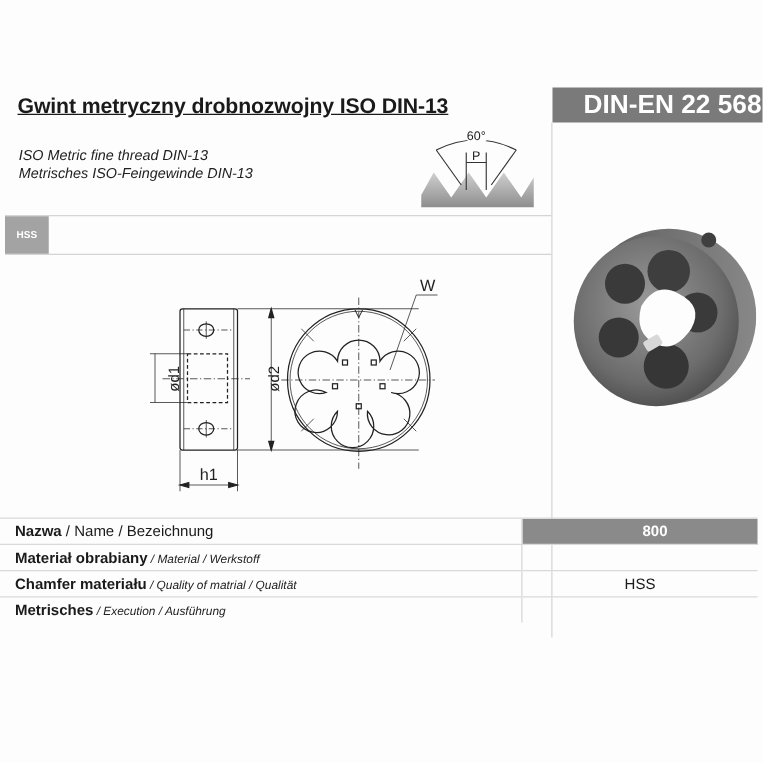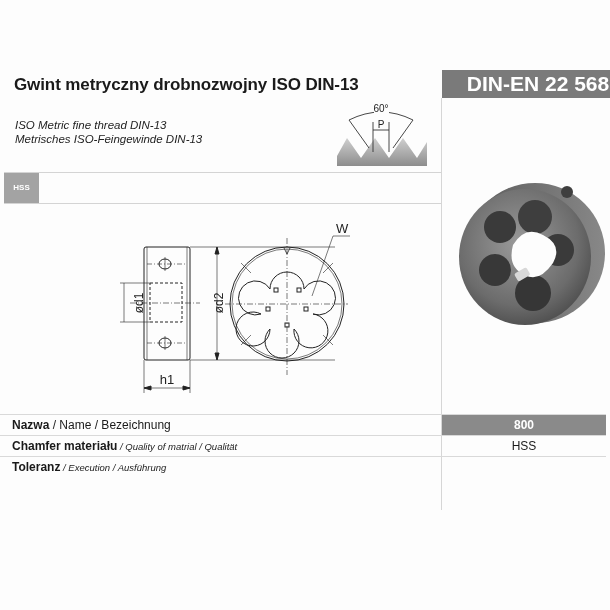--- a/index.html
+++ b/index.html
@@ -1,32 +1,32 @@
 <!DOCTYPE html>
 <html><head>
 <meta charset="utf-8">
 <style>
   html, body { margin:0; padding:0; }
   body { width:610px; height:610px; background:#fdfdfd; position:relative; overflow:hidden; font-family:"Liberation Sans", sans-serif; color:#1a1a1a; }
   .abs { position:absolute; }
-  .title { left:14px; top:75px; font-size:17px; font-weight:bold; letter-spacing:-0.1px; white-space:nowrap; }
+  .title { left:14px; top:75px; font-size:17px; font-weight:bold; letter-spacing:-0.1px; white-space:nowrap;text-decoration:underline; }
   .sub { left:15px; font-size:11.5px; font-style:italic; color:#222; white-space:nowrap;margin-top:24px; }
   .std-box { left:442px; top:70px; width:192px; height:28px; background:#7a7a7a; color:#fff; font-weight:bold; font-size:21px; text-align:center; line-height:28px; }
   .vline { left:441px; top:98px; width:1px; height:412px; background:#d6d6d6; }
   .hss-row { left:4px; top:172px; width:437px; height:30px; border-top:1px solid #d4d4d4; border-bottom:1px solid #d4d4d4; }
   .hss-tag { position:absolute; left:0; top:0; width:35px; height:30px; background:#a3a3a3; color:#fff; font-weight:bold; font-size:8px; text-align:center; line-height:30px; }
   .drawing { left:120px; top:210px; }
   .product { left:455px; top:175px; }
   .thread { left:333px; top:100px;text-align:center; }
   table.spec { position:absolute; left:0; top:414px; width:606px; border-collapse:collapse; font-size:11.5px; }
   table.spec td { height:20px; padding:0 0 0 12px; border-bottom:1px solid #d9d9d9; vertical-align:middle;margin-left:40px; }
   table.spec tr:first-child td { border-top:1px solid #d9d9d9; }
   table.spec tr:last-child td { border-bottom:none; }
   table.spec td.val { width:164px; padding:0; text-align:center; border-left:1px solid #d6d6d6; font-size:12px; }
-  table.spec td.val.hl { background:#8a8a8a; color:#fff; font-weight:bold; }
+  table.spec td.val.hl { background:#8a8a8a; color:#fff; font-weight:bold;padding-left:24px; }
   .lbl-b { font-weight:bold; font-size:12px; }
   .lbl-i { font-style:italic; font-size:9.5px; color:#222; }
   .lbl-n { font-size:12px; }
 </style>
 </head>
 <body>
 
 <div class="abs title">Gwint metryczny drobnozwojny ISO DIN-13</div>
 <div class="abs sub" style="top:95px">ISO Metric fine thread DIN-13</div>
 <div class="abs sub" style="top:109px">Metrisches ISO-Feingewinde DIN-13</div>
@@ -146,21 +146,25 @@
   </svg>
 </div>
 
 <table class="spec">
   <tbody>
     <tr>
       <td><span class="lbl-b">Nazwa</span><span class="lbl-n"> / Name / Bezeichnung</span></td>
       <td class="val hl">800</td>
     </tr>
     <tr>
+      <td><span class="lbl-b">Materiał obrabiany</span><span class="lbl-i"> / Material / Werkstoff</span></td>
+      <td class="val"></td>
+    </tr>
+    <tr>
       <td><span class="lbl-b">Chamfer materiału</span><span class="lbl-i"> / Quality of matrial / Qualität</span></td>
       <td class="val">HSS</td>
     </tr>
     <tr>
-      <td><span class="lbl-b">Toleranz</span><span class="lbl-i"> / Execution / Ausführung</span></td>
+      <td><span class="lbl-b">Metrisches</span><span class="lbl-i"> / Execution / Ausführung</span></td>
       <td class="val"></td>
     </tr>
   </tbody>
 </table>
 
 </body></html>

